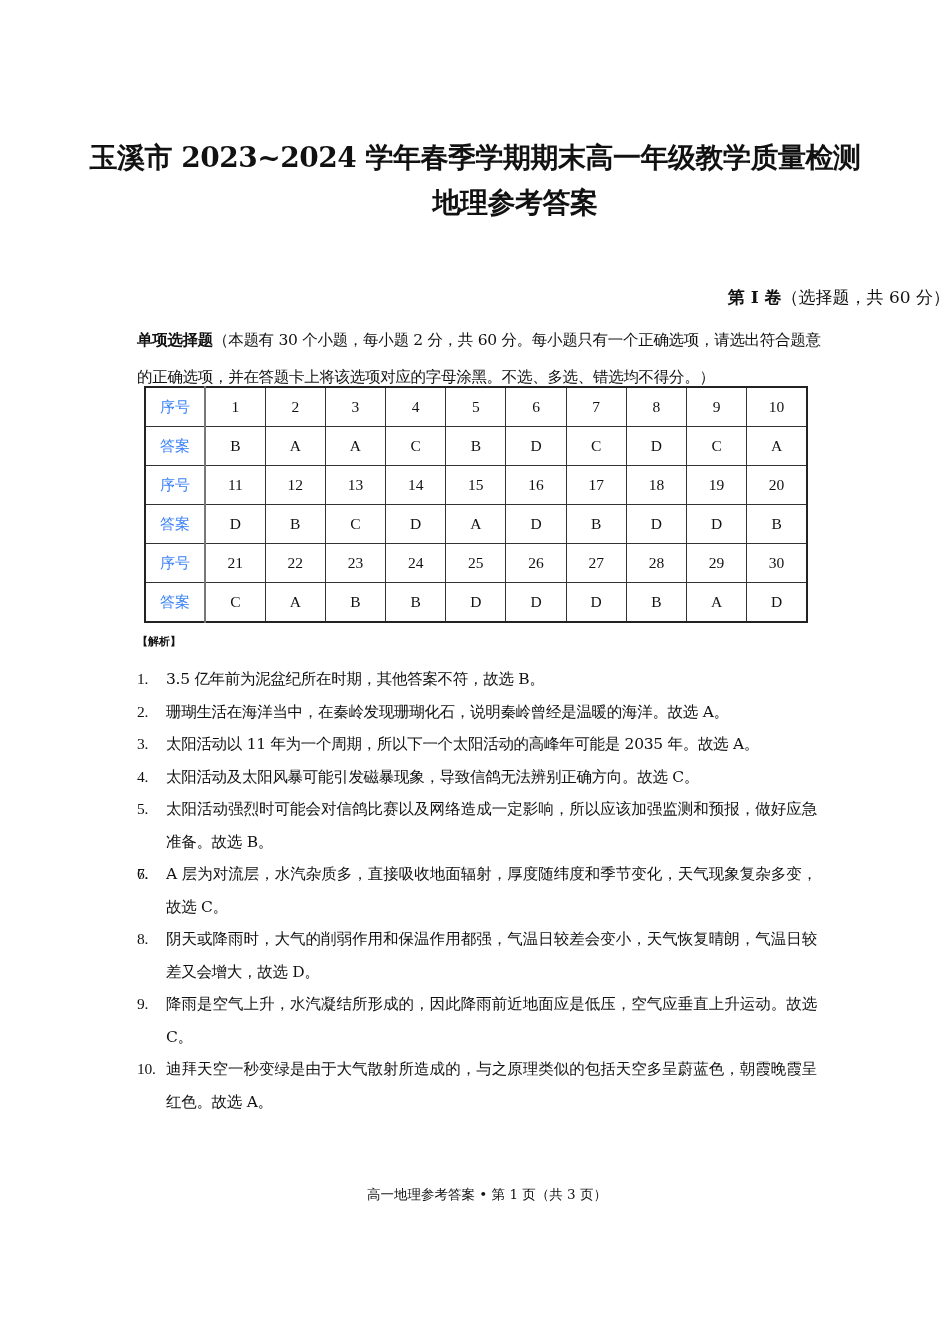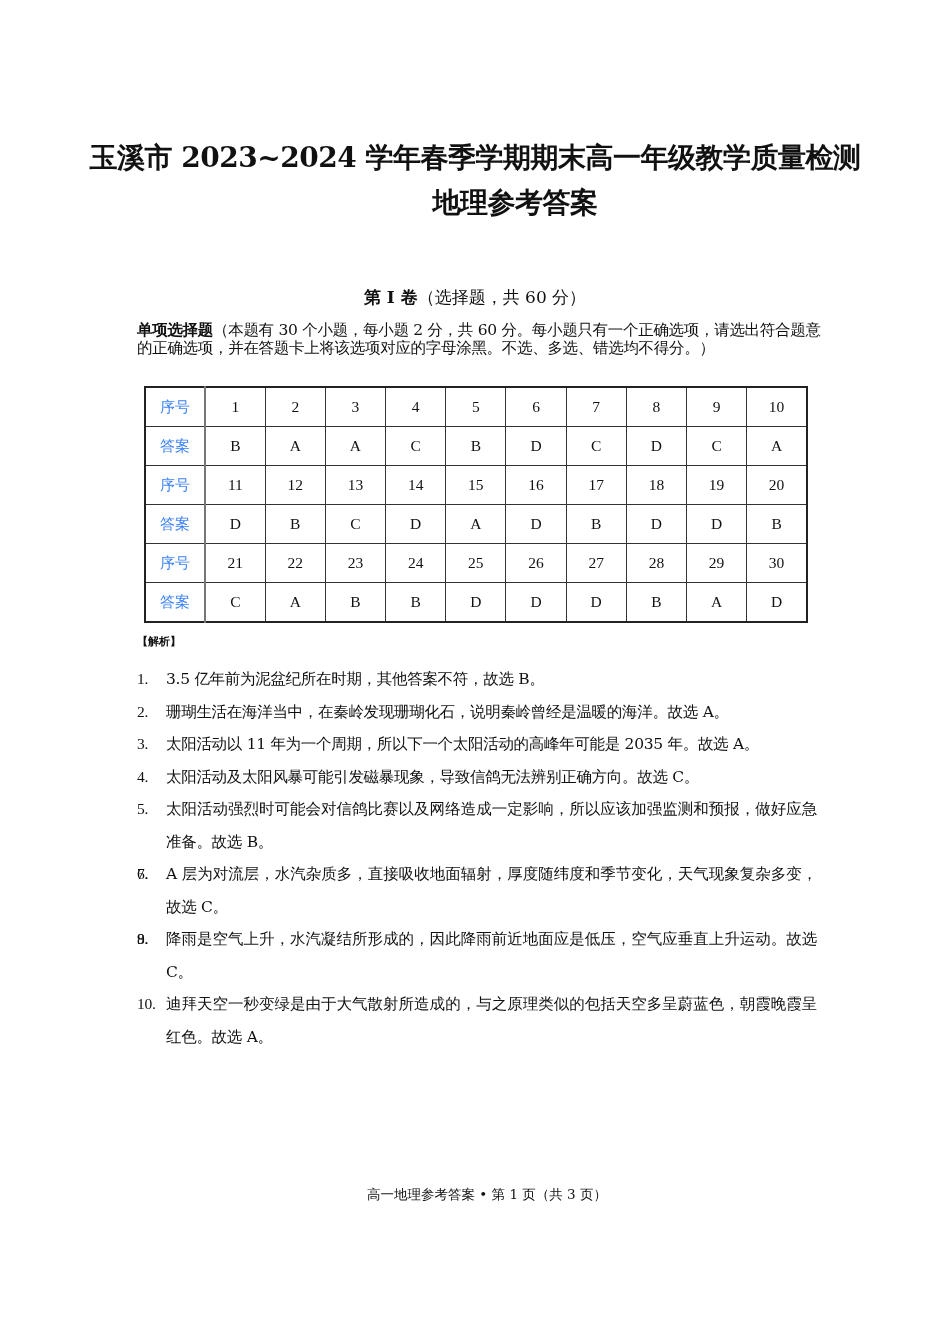--- a/index.html
+++ b/index.html
@@ -26,31 +26,31 @@
     letter-spacing: -0.5px;
     color: #111;
   }
   .title.l1 { top: 139px; }
   .title.l2 { top: 184px; padding-left: 40px; }
   .section-heading {
     position: absolute;
     top: 286px;
     left: 0;
     width: 950px;
-    text-align: center;
+    text-align: right;
     font-size: 17px;
   }
   .section-heading .bold { font-weight: bold; }
   .instructions {
     position: absolute;
     left: 137px;
     top: 321px;
     width: 690px;
     font-size: 15.5px;
-    line-height: 18px;
+    line-height: 37px;
     letter-spacing: -0.3px;
   }
   .instructions .bold { font-weight: bold; }
   table.answers {
     position: absolute;
     left: 144px;
     top: 386px;
     width: 664px;
     border-collapse: collapse;
     border: 2px solid #222;
@@ -222,18 +222,18 @@
 
 <div class="analysis-label">【解析】</div>
 <ol class="analysis" id="analysis-list">
     <li><span class="num">1.</span><span>3.5 亿年前为泥盆纪所在时期，其他答案不符，故选 B。</span></li>
     <li><span class="num">2.</span><span>珊瑚生活在海洋当中，在秦岭发现珊瑚化石，说明秦岭曾经是温暖的海洋。故选 A。</span></li>
     <li><span class="num">3.</span><span>太阳活动以 11 年为一个周期，所以下一个太阳活动的高峰年可能是 2035 年。故选 A。</span></li>
     <li><span class="num">4.</span><span>太阳活动及太阳风暴可能引发磁暴现象，导致信鸽无法辨别正确方向。故选 C。</span></li>
     <li><span class="num">5.</span><span>太阳活动强烈时可能会对信鸽比赛以及网络造成一定影响，所以应该加强监测和预报，做好应急准备。故选 B。</span></li>
     <li><span class="num">6.</span></li>
     <li><span class="num">7.</span><span>A 层为对流层，水汽杂质多，直接吸收地面辐射，厚度随纬度和季节变化，天气现象复杂多变，故选 C。</span></li>
-    <li><span class="num">8.</span></li>
+    <li><span class="num">8.</span><span>阴天或降雨时，大气的削弱作用和保温作用都强，气温日较差会变小，天气恢复晴朗，气温日较差又会增大，故选 D。</span></li>
     <li><span class="num">9.</span><span>降雨是空气上升，水汽凝结所形成的，因此降雨前近地面应是低压，空气应垂直上升运动。故选 C。</span></li>
     <li><span class="num">10.</span><span>迪拜天空一秒变绿是由于大气散射所造成的，与之原理类似的包括天空多呈蔚蓝色，朝霞晚霞呈红色。故选 A。</span></li>
   </ol>
 
 <div class="footer">高一地理参考答案 • 第 1 页（共 3 页）</div>
 
 </body></html>

